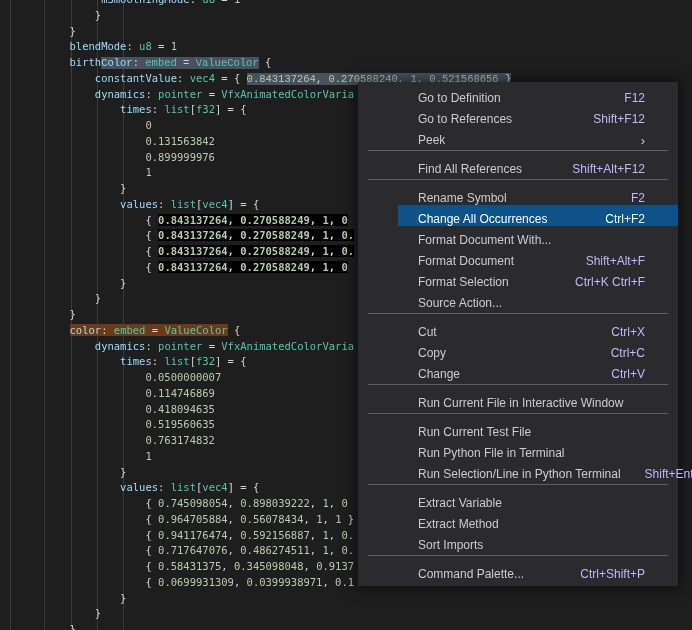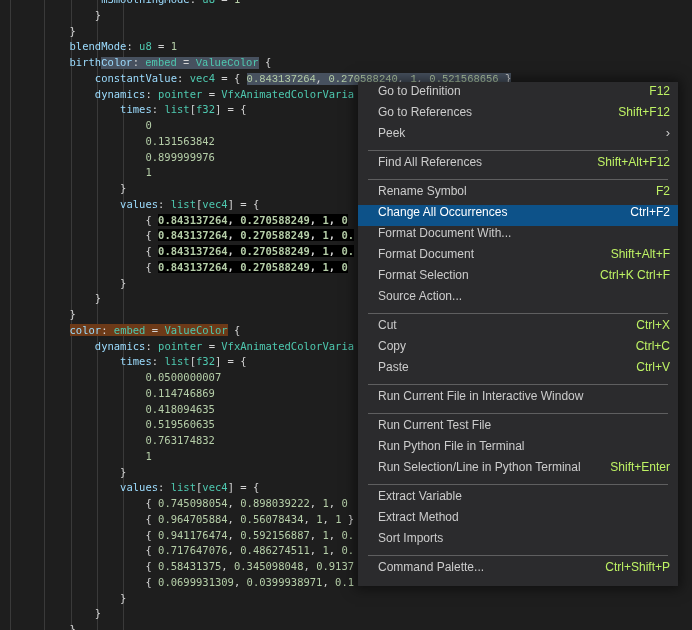--- a/index.html
+++ b/index.html
@@ -27,26 +27,26 @@
   
   #context-menu {
     position:absolute; left:358px; top:82px; width:320px;
     background:#2b2b2d; z-index:5;
     padding:2px 0 5px 0;
     box-shadow:0 0 12px 3px rgba(0,0,0,0.5);
     font-family:"Liberation Sans", sans-serif;
     font-size:12px; color:#cccccc;
   }
   .menu-item {
-    height:21px; display:flex; align-items:flex-start;
-    justify-content:space-between; padding:0 8px 0 20px;
-    cursor:default; white-space:nowrap;
+    height:21px; display:flex; align-items:flex-end;
+    justify-content:space-between; padding:0 33px 0 20px;
+    cursor:default; white-space:nowrap;margin-left:40px;
   }
   .menu-item.selected { background:#0d5289; color:#ffffff; }
-  .menu-shortcut { color:#bef264; margin-left:24px; }
+  .menu-shortcut { color:#c4b5fd; margin-left:24px; }
   .menu-item.selected .menu-shortcut { color:#ffffff; }
   .submenu-arrow { color:#cccccc; font-size:13px; line-height:1; }
   .menu-divider { height:1px; background:#5f5f60; margin:3px 10px 4px 10px; }
 </style>
 </head>
 <body>
 
 <div id="guides">
     <div class="guide" style="left: 10px;"></div>
     <div class="guide" style="left: 44px;"></div>
@@ -101,21 +101,21 @@
     <div class="menu-divider"></div>
     <div class="menu-item">
       <span class="menu-label">Cut</span>
       <span class="menu-shortcut">Ctrl+X</span>
     </div>
     <div class="menu-item">
       <span class="menu-label">Copy</span>
       <span class="menu-shortcut">Ctrl+C</span>
     </div>
     <div class="menu-item">
-      <span class="menu-label">Paste</span>
+      <span class="menu-label">Change</span>
       <span class="menu-shortcut">Ctrl+V</span>
     </div>
     <div class="menu-divider"></div>
     <div class="menu-item">
       <span class="menu-label">Run Current File in Interactive Window</span>
     </div>
     <div class="menu-divider"></div>
     <div class="menu-item">
       <span class="menu-label">Run Current Test File</span>
     </div>

